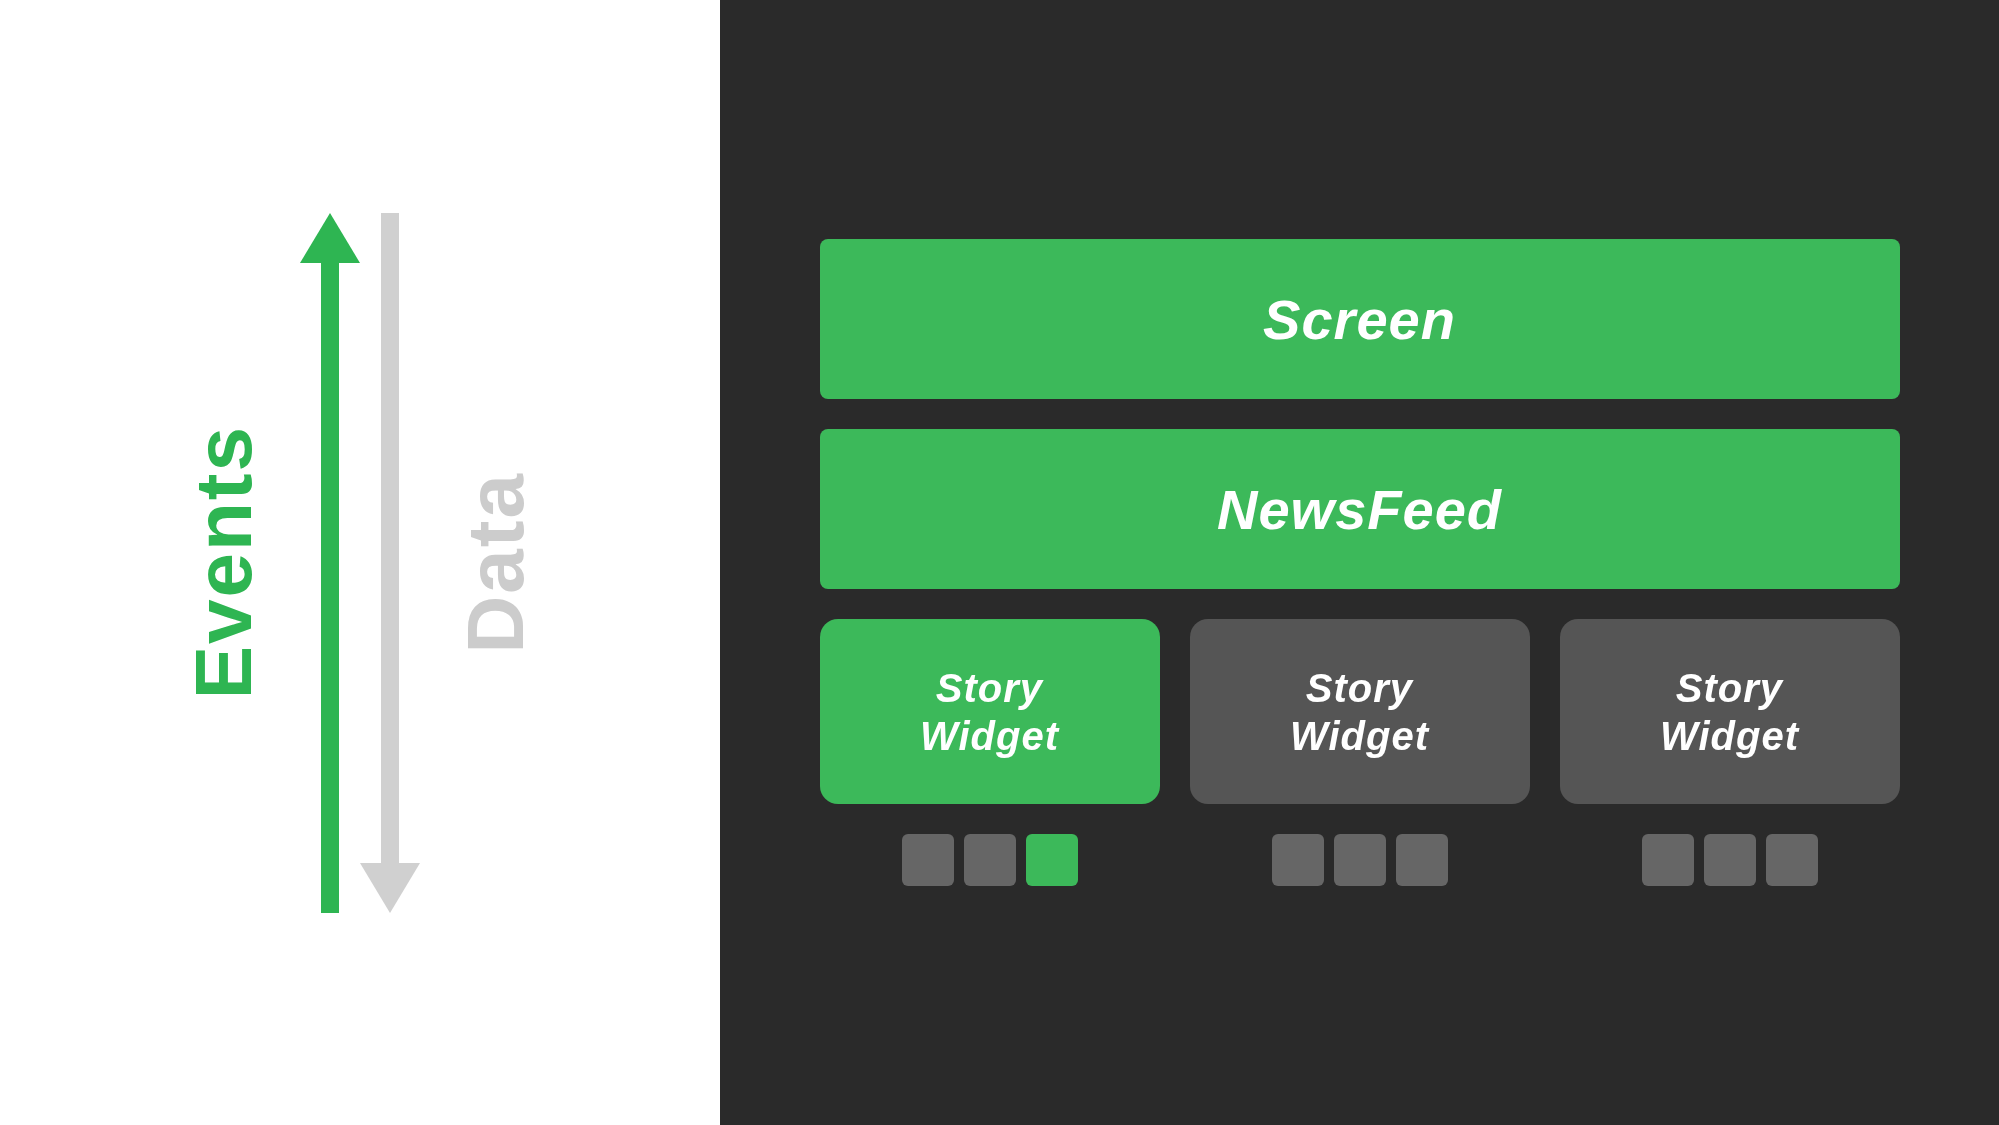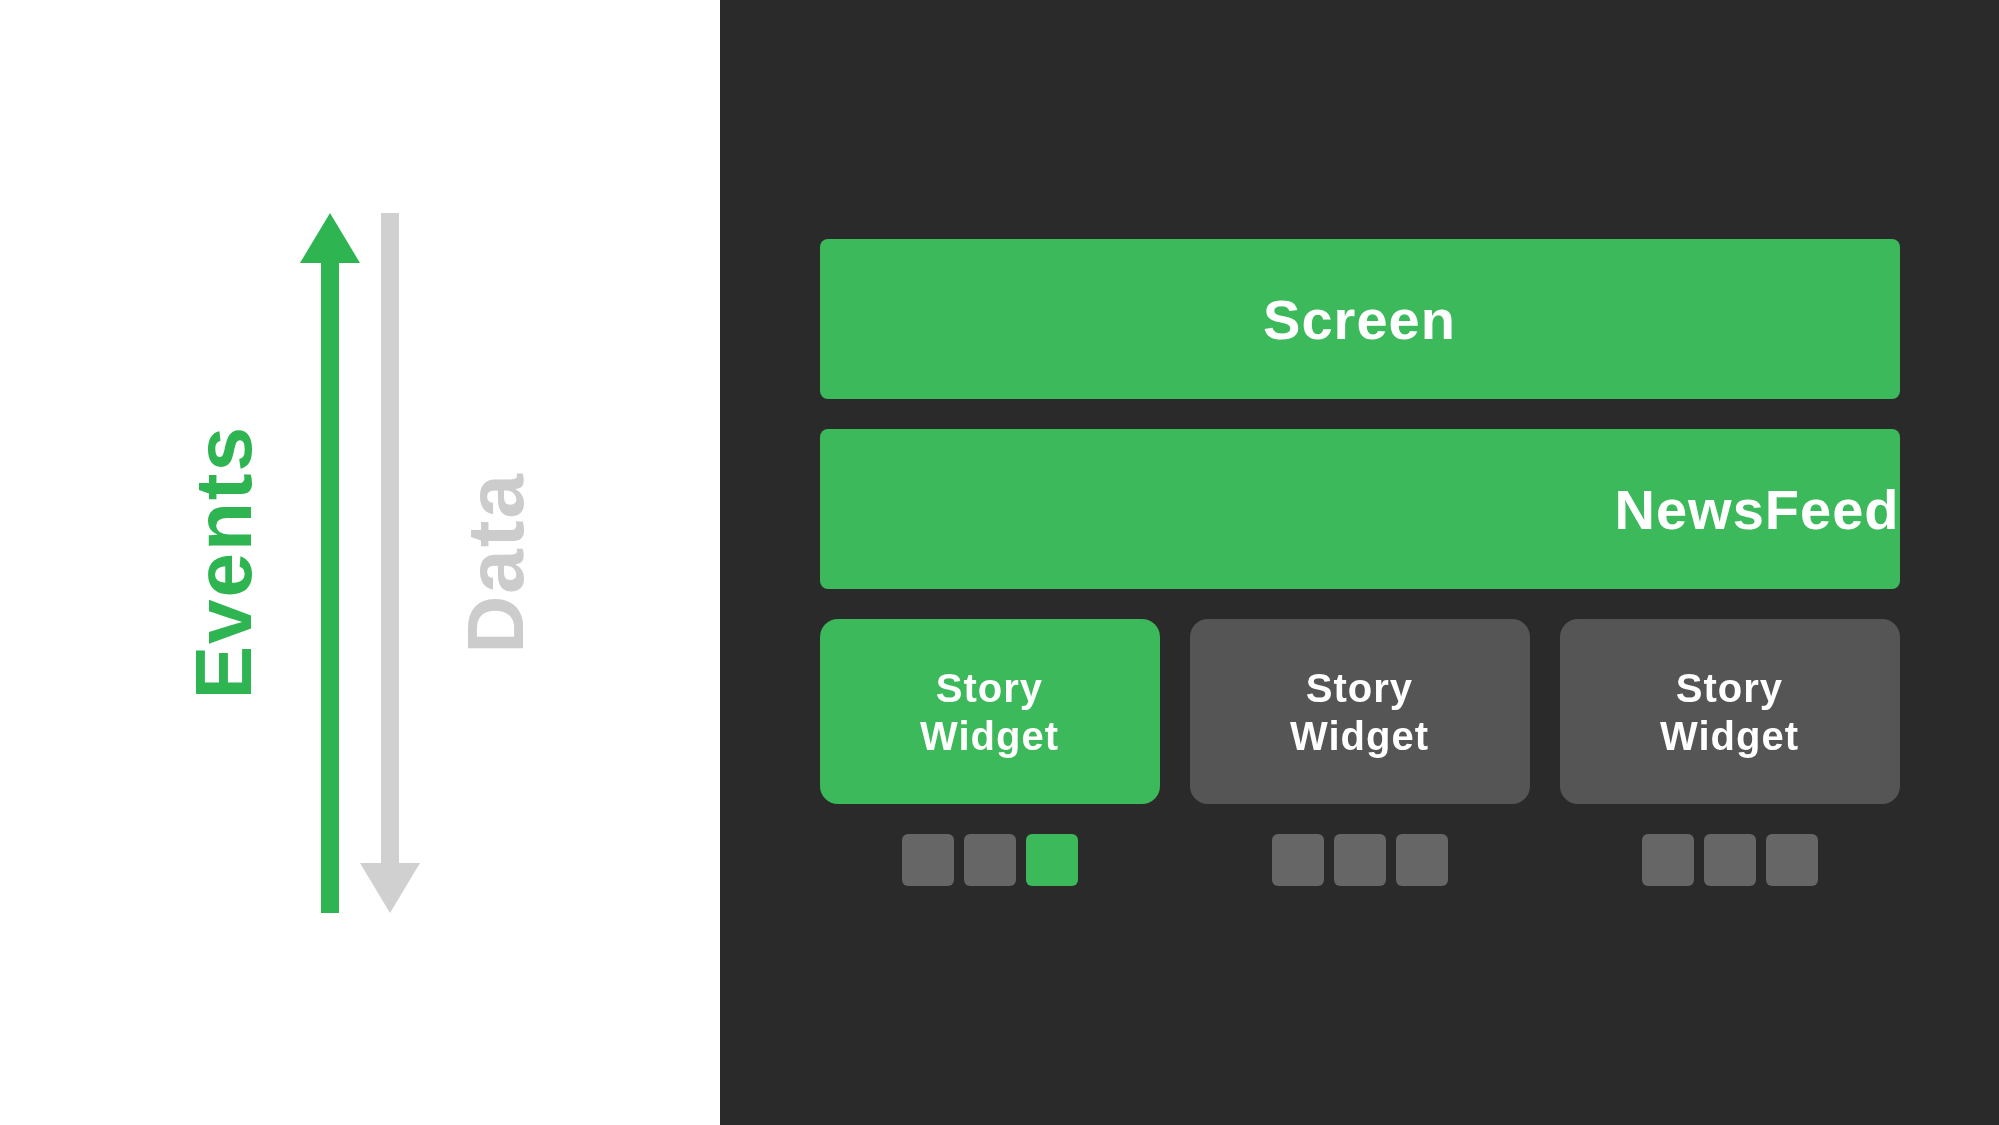--- a/index.html
+++ b/index.html
@@ -105,20 +105,21 @@
     .right-panel {
       width: 1279px;
       height: 1125px;
       background: #2a2a2a;
       display: flex;
       flex-direction: column;
       align-items: center;
       justify-content: center;
       padding: 60px 80px;
       gap: 30px;
+      font-style: italic;
     }
 
     .screen-box {
       width: 100%;
       max-width: 1080px;
       height: 160px;
       background: #3cb95a;
       border-radius: 8px;
       display: flex;
       align-items: center;
@@ -133,21 +134,21 @@
     }
 
     .newsfeed-box {
       width: 100%;
       max-width: 1080px;
       height: 160px;
       background: #3cb95a;
       border-radius: 8px;
       display: flex;
       align-items: center;
-      justify-content: flex-end;
+      justify-content: center;
     }
 
     .newsfeed-label {
       font-size: 56px;
       font-weight: 600;
       color: #ffffff;
       letter-spacing: 1px;
     }
 
     .story-widgets-row {

